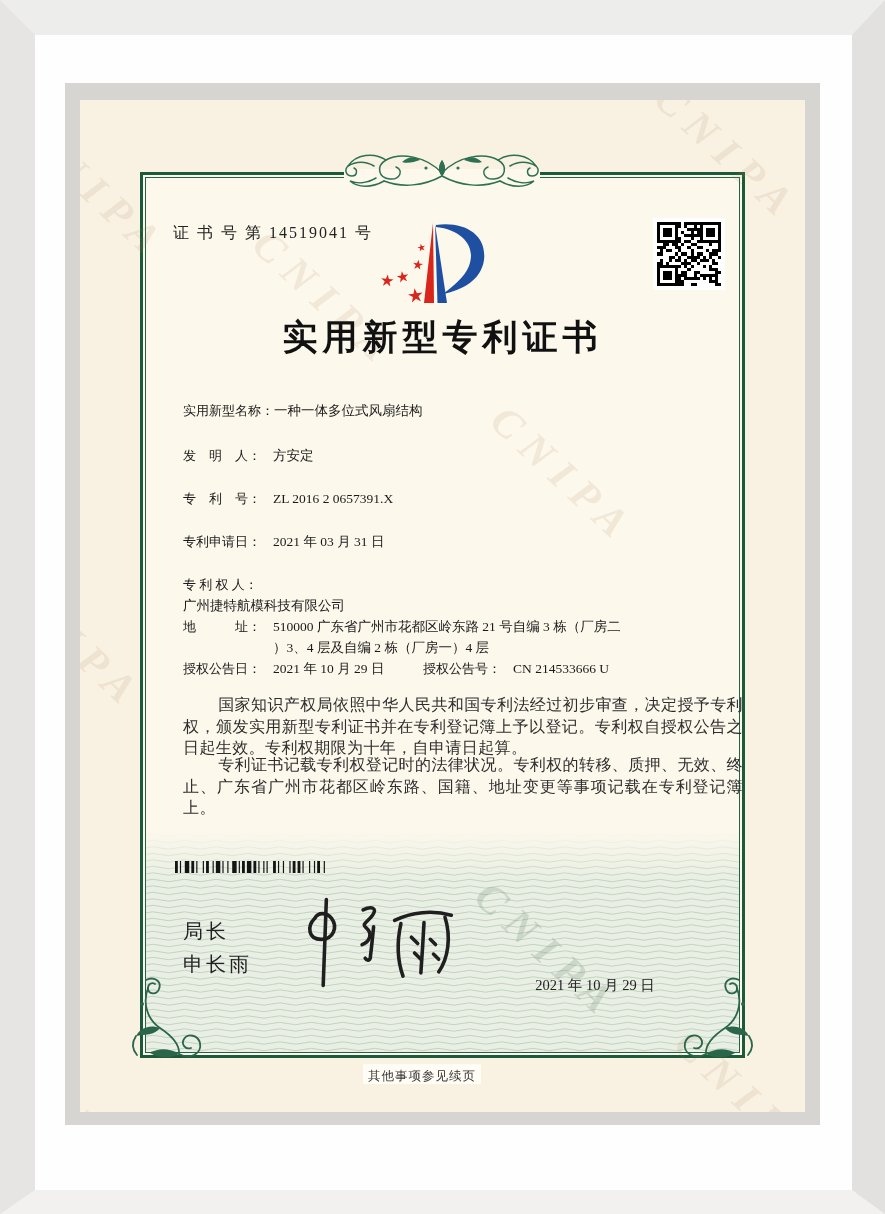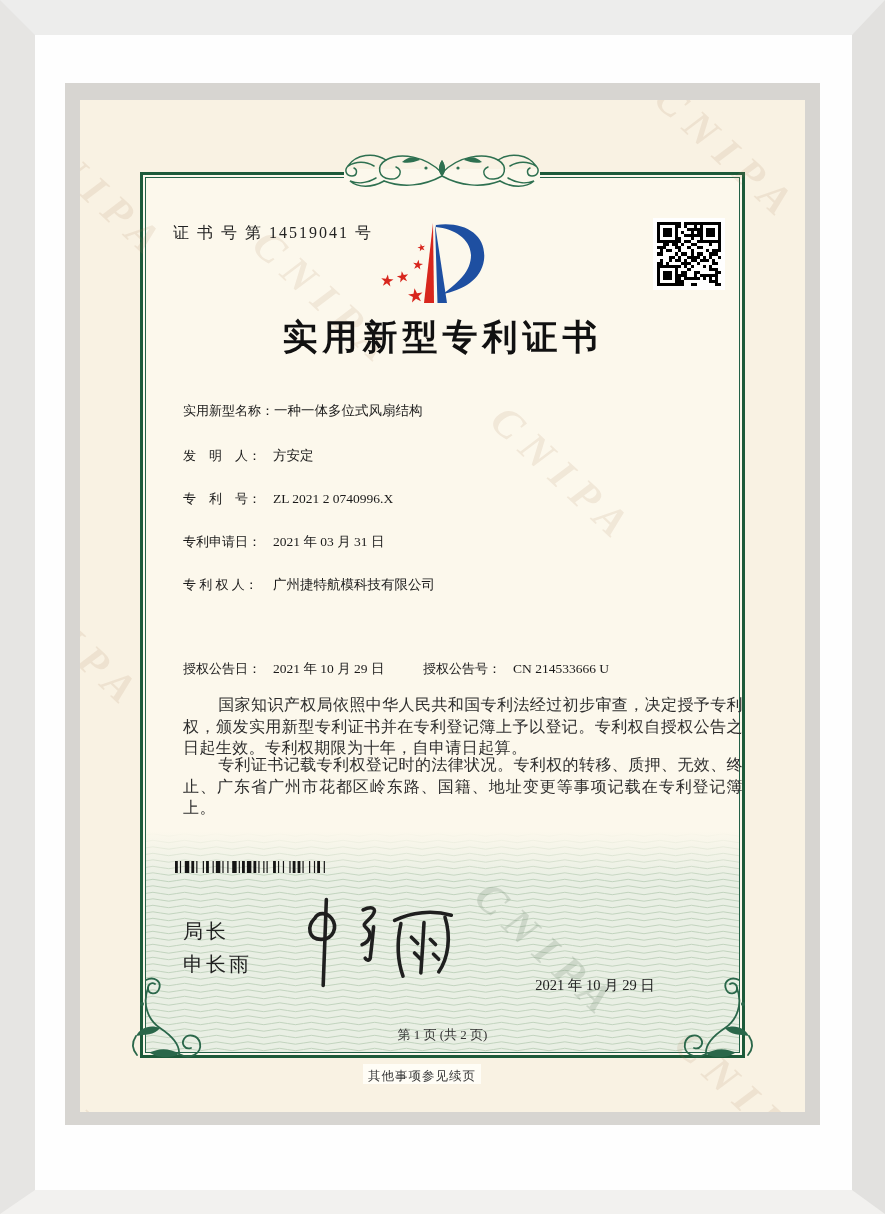--- a/index.html
+++ b/index.html
@@ -56,21 +56,21 @@
 
   .qr-box{left:573px;top:118px;width:72px;height:72px;background:#fff;
     display:flex;align-items:center;justify-content:center;}
 
   .title{left:60px;top:214px;width:605px;text-align:center;font-size:35px;font-weight:bold;
     letter-spacing:5px;color:#111;}
 
   .field-row{left:103px;font-size:13.5px;display:flex;line-height:21px;color:#1a1a1a;}
   .f-label{min-width:90px;white-space:pre;font-size:13px;}
   .f-value{white-space:pre-line;}
-  .r1{top:300px;} .r2{top:345px;} .r3{top:388px;justify-content:space-between;} .r4{top:431px;} .r5{top:474px;}
+  .r1{top:300px;} .r2{top:345px;} .r3{top:388px;justify-content:space-between;} .r4{top:431px;} .r5{top:474px;flex-direction:column;}
   .r6{top:516px;width:560px;} .r7{top:558px;width:560px;}
   .grant2{position:absolute;left:240px;display:flex;}
 
   .para{left:103px;width:560px;font-size:16px;line-height:21.6px;text-align:justify;
     text-indent:2.2em;color:#2e2e2e;letter-spacing:0.4px;}
   .p1{top:594px;} .p2{top:654px;}
 
   .barcode{left:95px;top:761px;width:152px;height:12px;}
 
   .officer{left:103px;font-family:"Liberation Sans","DejaVu Sans",sans-serif;
@@ -354,29 +354,34 @@
     <div class="ct field-row r1">
       <span class="f-label">实用新型名称：</span>
       <span class="f-value">一种一体多位式风扇结构</span>
     </div>
     <div class="ct field-row r2">
       <span class="f-label">发　明　人：</span>
       <span class="f-value">方安定</span>
     </div>
     <div class="ct field-row r3">
       <span class="f-label">专　利　号：</span>
-      <span class="f-value">ZL 2021 2 0740996.X</span>
+      <span class="f-value">ZL 2016 2 0657391.X</span>
     </div>
     <div class="ct field-row r4">
       <span class="f-label">专利申请日：</span>
       <span class="f-value">2021 年 03 月 31 日</span>
     </div>
     <div class="ct field-row r5">
       <span class="f-label">专 利 权 人：</span>
       <span class="f-value">广州捷特航模科技有限公司</span>
+    </div>
+    <div class="ct field-row r6">
+      <span class="f-label">地　　　址：</span>
+      <span class="f-value">510000 广东省广州市花都区岭东路 21 号自编 3 栋（厂房二
+）3、4 层及自编 2 栋（厂房一）4 层</span>
     </div>
     <div class="ct field-row r7">
       <span class="f-label">授权公告日：</span>
       <span class="f-value">2021 年 10 月 29 日</span>
       <span class="grant2">
         <span class="f-label">授权公告号：</span>
         <span class="f-value">CN 214533666 U</span>
       </span>
     </div>
 
@@ -426,20 +431,19 @@
         <path d="M72,30 C71,40 70,50 69,58 C69,62 66,63 64,60"></path>
         <path d="M92,24 C108,16 128,14 146,19"></path>
         <path d="M98,27 C94,45 95,63 100,77"></path>
         <path d="M140,21 C146,40 143,60 134,73"></path>
         <path d="M120,26 C119,45 118,60 117,74"></path>
         <path d="M108,40 l6,6 M111,55 l6,6 M126,42 l5,5 M129,56 l5,5"></path>
       </g>
     </svg>
 
     <div class="ct issue-date">2021 年 10 月 29 日</div>
-    <div class="ct page-no">第 1 页 (共 2 页)</div>
 
     <div class="ct footer-note">其他事项参见续页</div>
 
    </div>
   </div>
  </div>
 </div>
 
 </body></html>

